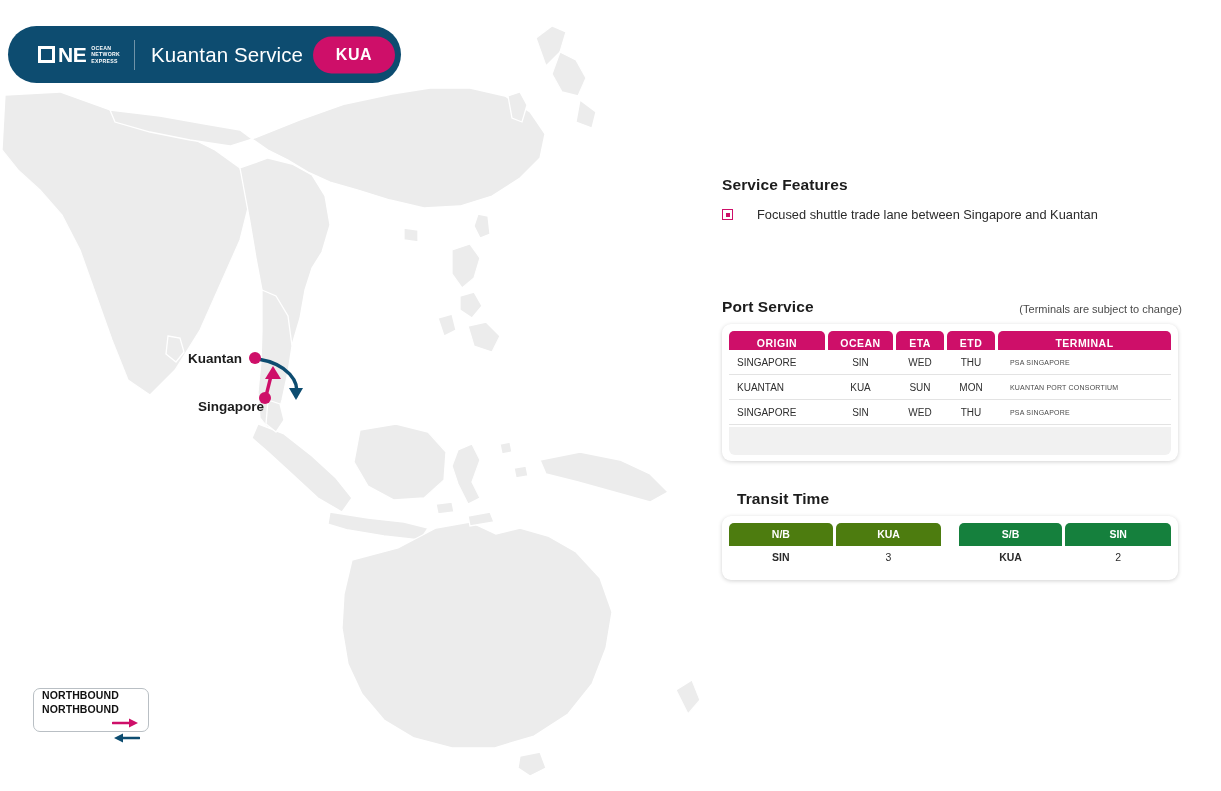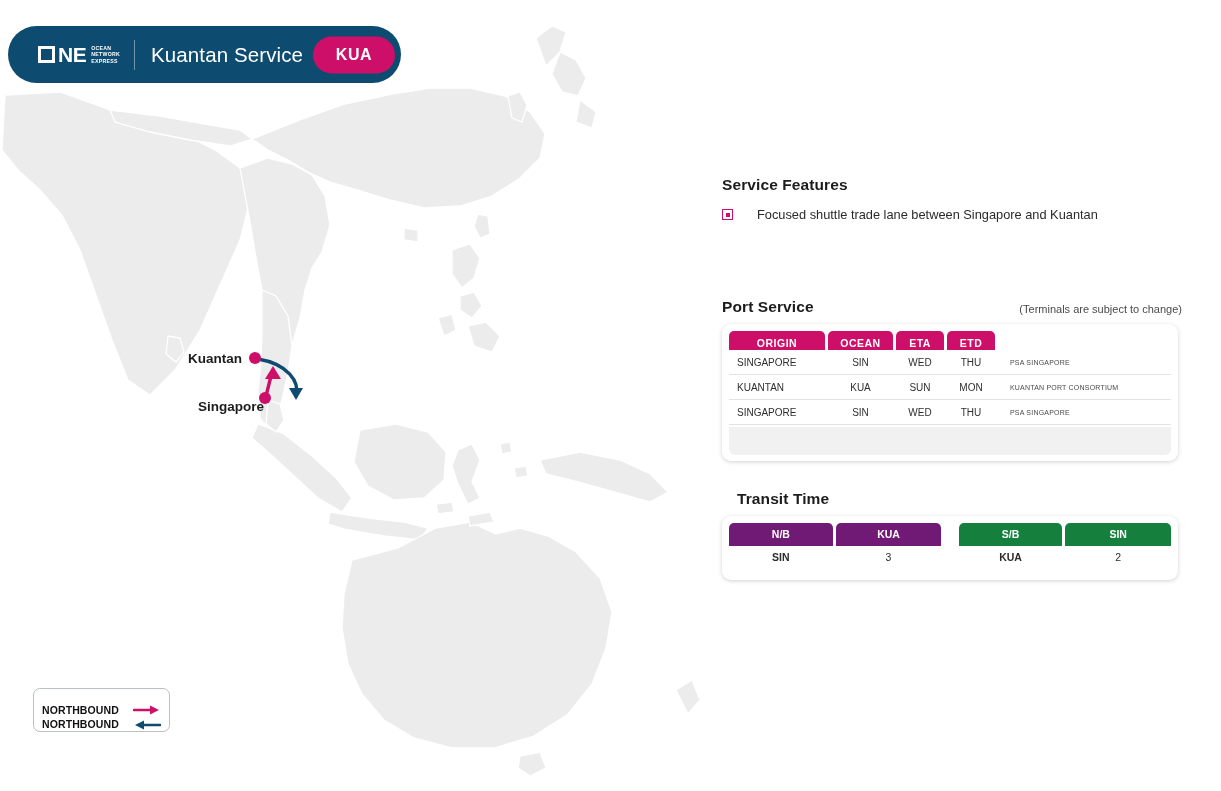--- a/index.html
+++ b/index.html
@@ -65,25 +65,26 @@
   .map-label {
     position: absolute; font-size: 13.5px; font-weight: bold;
     color: #1c1c1c; white-space: nowrap;
   }
   #label-kuantan { left: 188px; top: 351px; }
   #label-singapore { left: 198px; top: 399px; }
 
   
   #legend {
     position: absolute; left: 33px; top: 688px;
-    width: 137px; height: 44px;
+    width: 116px; height: 44px;
     border: 1px solid #b9bfc4; border-radius: 7px;
     background: #fff;
-    display: flex; align-items: flex-end; box-sizing: border-box;
+    display: flex; align-items: flex-start; box-sizing: border-box;
     padding: 0 8px;
+    flex-direction: column;
   }
   #legend-text { font-size: 10.5px; font-weight: bold; color: #111; line-height: 13.5px; letter-spacing: 0.1px; }
   #legend-arrows { margin-left: auto; display: flex; flex-direction: column; gap: 2px; }
 
   
   #right-panel { position: absolute; left: 676px; top: 0; width: 460px; height: 791px; margin-left: 46px; }
   .section-title {
     font-size: 15.5px; font-weight: bold; color: #1c1c1c;
     letter-spacing: 0.1px;
   }
@@ -145,21 +146,21 @@
   }
 
   #tt-title { position: absolute; left: 15px; top: 490px; }
   #tt-card { top: 516px; height: 64px; padding: 7px; }
   .tt-head { display: flex; gap: 3px; }
   .tt-head div {
     font-size: 10.5px; font-weight: bold; color: #fff;
     height: 23px; line-height: 23px; text-align: center;
     border-radius: 5px 5px 0 0;
   }
-  .tt-nb { background: #701a75; }
+  .tt-nb { background: #4d7c0f; }
   .tt-sb { background: #15803d; }
   .tt-c1 { width: 110px; }
   .tt-c2 { width: 112px; }
   .tt-gap { width: 12px; background: transparent !important; }
   .tt-body { display: flex; gap: 3px; height: 22px; align-items: center; }
   .tt-body div { font-size: 10.5px; text-align: center; color: #2b2b2b; }
   .tt-body .lbl { font-weight: bold; }
 </style>
 </head>
 <body>
@@ -296,20 +297,21 @@
 
     <div class="section-title" id="pr-title">Port Service</div>
     <div id="pr-note">(Terminals are subject to change)</div>
 
     <div class="card" id="pr-card">
       <div class="pr-head">
         <div class="c-origin">ORIGIN</div>
         <div class="c-code">OCEAN</div>
         <div class="c-eta">ETA</div>
         <div class="c-etd">ETD</div>
+        <div class="c-term">TERMINAL</div>
       </div>
       <div class="pr-row">
         <div class="cell c-origin">SINGAPORE</div>
         <div class="cell c-code">SIN</div>
         <div class="cell c-eta">WED</div>
         <div class="cell c-etd">THU</div>
         <div class="cell c-term">PSA SINGAPORE</div>
       </div>
       <div class="pr-row">
         <div class="cell c-origin">KUANTAN</div>

